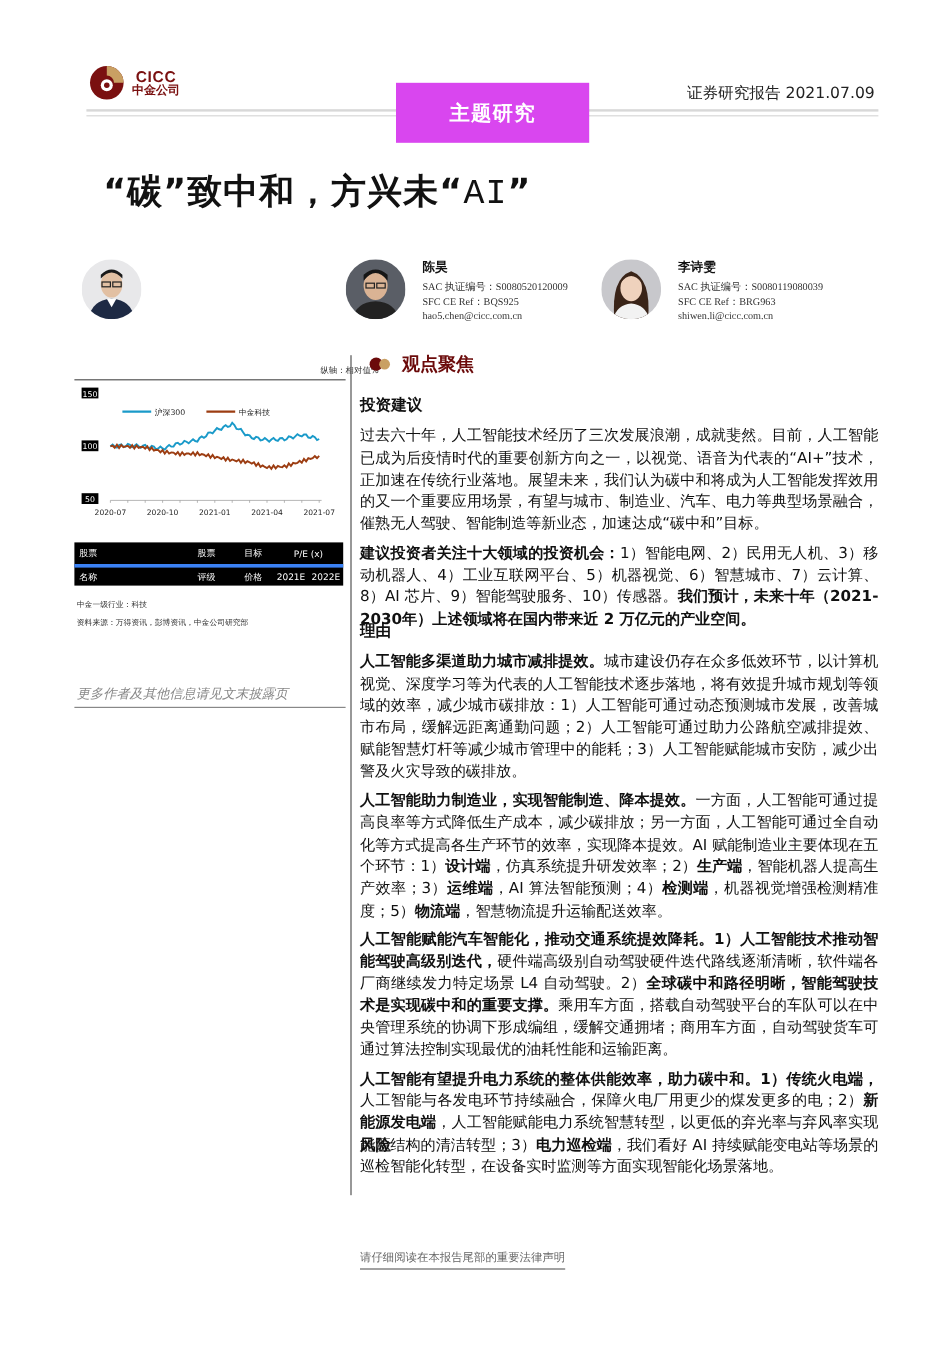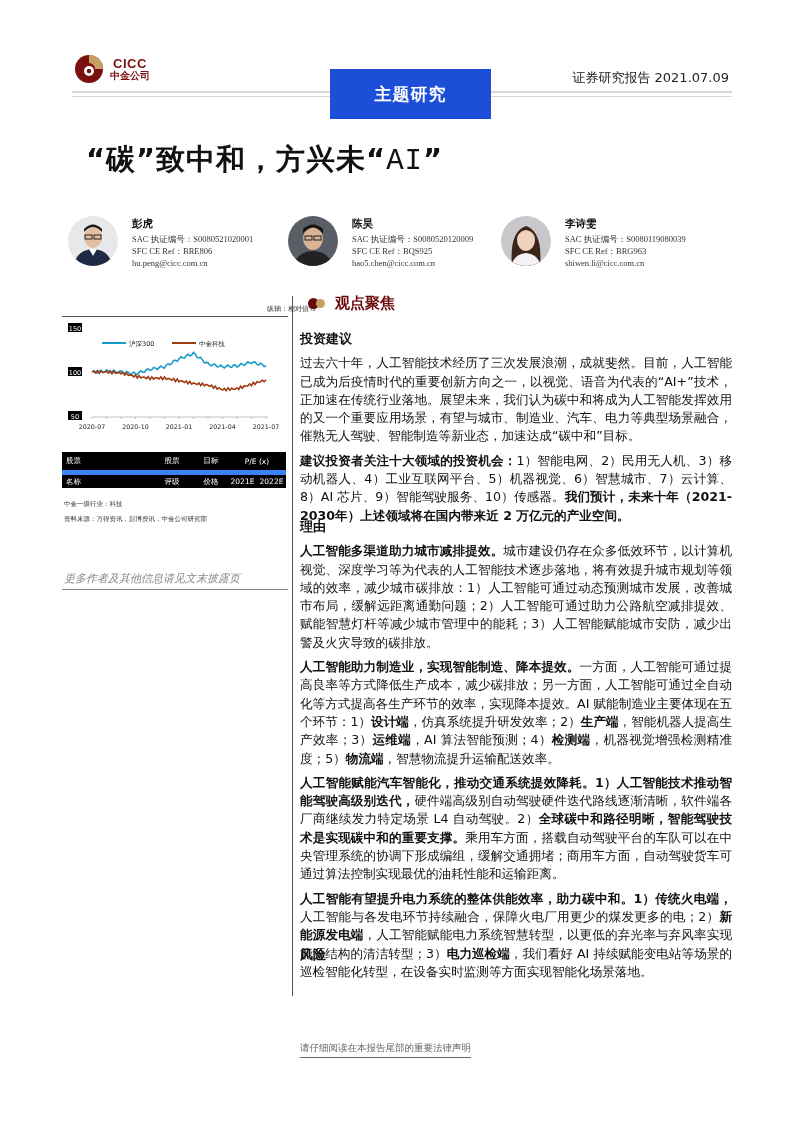--- a/index.html
+++ b/index.html
@@ -7,39 +7,39 @@
   .abs { position: absolute; }
 
   
   .logo { left: 74px; top: 52px; width: 100px; height: 34px; display: flex; align-items: center; }
   .logo-mark { width: 30px; height: 30px; position: relative; }
   .logo-text { margin-left: 6px; line-height: 1; }
   .logo-en { font-family: "Liberation Sans", sans-serif; font-weight: bold; font-size: 13px; color: #7a1010; letter-spacing: 0.5px; text-align: center; }
   .logo-cn { font-weight: bold; font-size: 10px; color: #7a1010; margin-top: 1px; }
   .hr-top1 { left: 72px; top: 91px; width: 660px; height: 2px; background: #d8d8d8; }
   .hr-top2 { left: 72px; top: 96px; width: 660px; height: 1px; background: #d8d8d8; }
-  .topic-box { left: 330px; top: 69px; width: 161px; height: 50px; background: #1d4ed8; color: #fff; font-weight: bold; font-size: 17px; display: flex; align-items: center; justify-content: center; letter-spacing: 1px; }
+  .topic-box { left: 330px; top: 69px; width: 161px; height: 50px; background: #d946ef; color: #fff; font-weight: bold; font-size: 17px; display: flex; align-items: center; justify-content: center; letter-spacing: 1px; }
   .report-meta { right: 64px; top: 69px; font-size: 13px; color: #222; }
 
   .title { left: 86px; top: 140px; font-size: 29px; font-weight: bold; color: #111; letter-spacing: 1px; }
   .title .serif { font-family: Liberation Mono, monospace; font-weight: normal; }
 
   
   .author { display: flex; align-items: flex-start; }
   .avatar { width: 50px; height: 50px; border-radius: 50%; overflow: hidden; flex-shrink: 0; position: relative; }
   .author-info { margin-left: 14px; font-family: "Liberation Serif", serif; font-size: 8.5px; color: #333; line-height: 12px; }
   .author-name { font-family: "DejaVu Sans", sans-serif; font-weight: bold; font-size: 10.5px; color: #111; margin-bottom: 3px; line-height: 14px; }
 
   
   .axis-note { left: 232px; top: 304px; font-size: 7px; color: #333; margin-left: 35px; }
   .chart-top-line { left: 62px; top: 316px; width: 226px; height: 1px; background: #555; }
   .chart-box { left: 62px; top: 320px; width: 228px; height: 112px; }
   .stock-table { left: 62px; top: 452px; width: 224px; background: #000; color: #fff; font-size: 7.5px; }
   .stock-table .row { display: flex; height: 18px; align-items: center; }
-  .stock-table .row + .row { border-top: 5px solid #3b82f6; align-items: center; }
+  .stock-table .row + .row { border-top: 3px solid #3b82f6; align-items: center; }
   .stock-table .c1 { width: 88px; padding-left: 4px; }
   .stock-table .c2 { width: 44px; text-align: center; }
   .stock-table .c3 { width: 34px; text-align: center; }
   .stock-table .c4 { width: 58px; text-align: center; }
   .stock-table .c5 { width: 29px; text-align: center; }
   .stock-table .c6 { width: 29px; text-align: center; }
   .src1 { left: 64px; top: 500px; font-size: 6.5px; color: #333; }
   .src2 { left: 64px; top: 515px; font-size: 6.5px; color: #333; }
   .more-info { left: 64px; top: 571px; font-size: 11px; color: #888; font-style: italic; }
   .left-divider { left: 62px; top: 589px; width: 226px; height: 1px; background: #888; }
@@ -89,26 +89,20 @@
   <div class="avatar">
     <svg width="50" height="50" viewBox="0 0 50 50">
         <rect width="50" height="50" fill="#e8e8ea"></rect>
         <ellipse cx="25" cy="21" rx="9" ry="11" fill="#e2c0a3"></ellipse>
         <path d="M16 16 Q25 6 34 16 L34 13 Q25 4 16 13Z" fill="#1a1a1a"></path>
         <rect x="17" y="19" width="7" height="4" fill="none" stroke="#222" stroke-width="1"></rect>
         <rect x="26" y="19" width="7" height="4" fill="none" stroke="#222" stroke-width="1"></rect>
         <path d="M6 50 Q8 34 25 33 Q42 34 44 50Z" fill="#1e2a44"></path>
         <path d="M21 33 L25 40 L29 33Z" fill="#fff"></path>
       </svg>
-  </div>
-  <div class="author-info">
-    <div class="author-name">彭虎</div>
-    <div>SAC 执证编号：S0080521020001</div>
-    <div>SFC CE Ref：BRE806</div>
-    <div>hu.peng@cicc.com.cn</div>
   </div>
 </div>
 <div class="abs author" style="left:288px; top:216px;">
   <div class="avatar">
     <svg width="50" height="50" viewBox="0 0 50 50">
         <rect width="50" height="50" fill="#5a5e66"></rect>
         <ellipse cx="25" cy="22" rx="10" ry="12" fill="#dab394"></ellipse>
         <path d="M15 18 Q25 5 35 18 L35 13 Q25 4 15 13Z" fill="#161616"></path>
         <rect x="17" y="20" width="7" height="4" fill="none" stroke="#222" stroke-width="1"></rect>
         <rect x="26" y="20" width="7" height="4" fill="none" stroke="#222" stroke-width="1"></rect>

